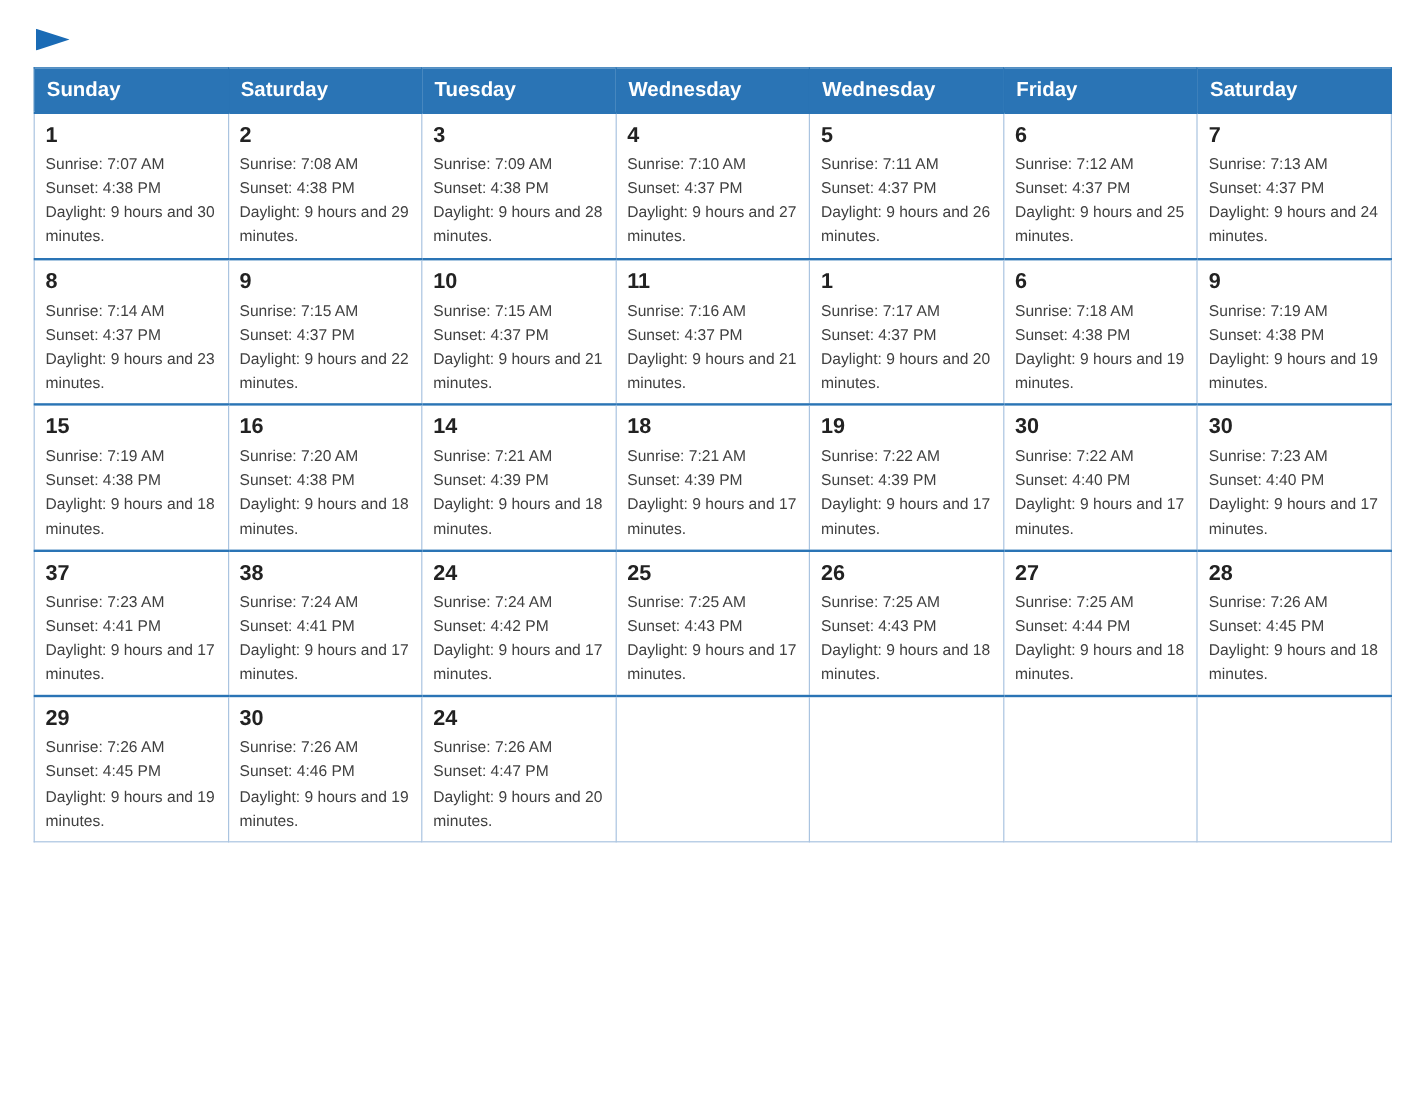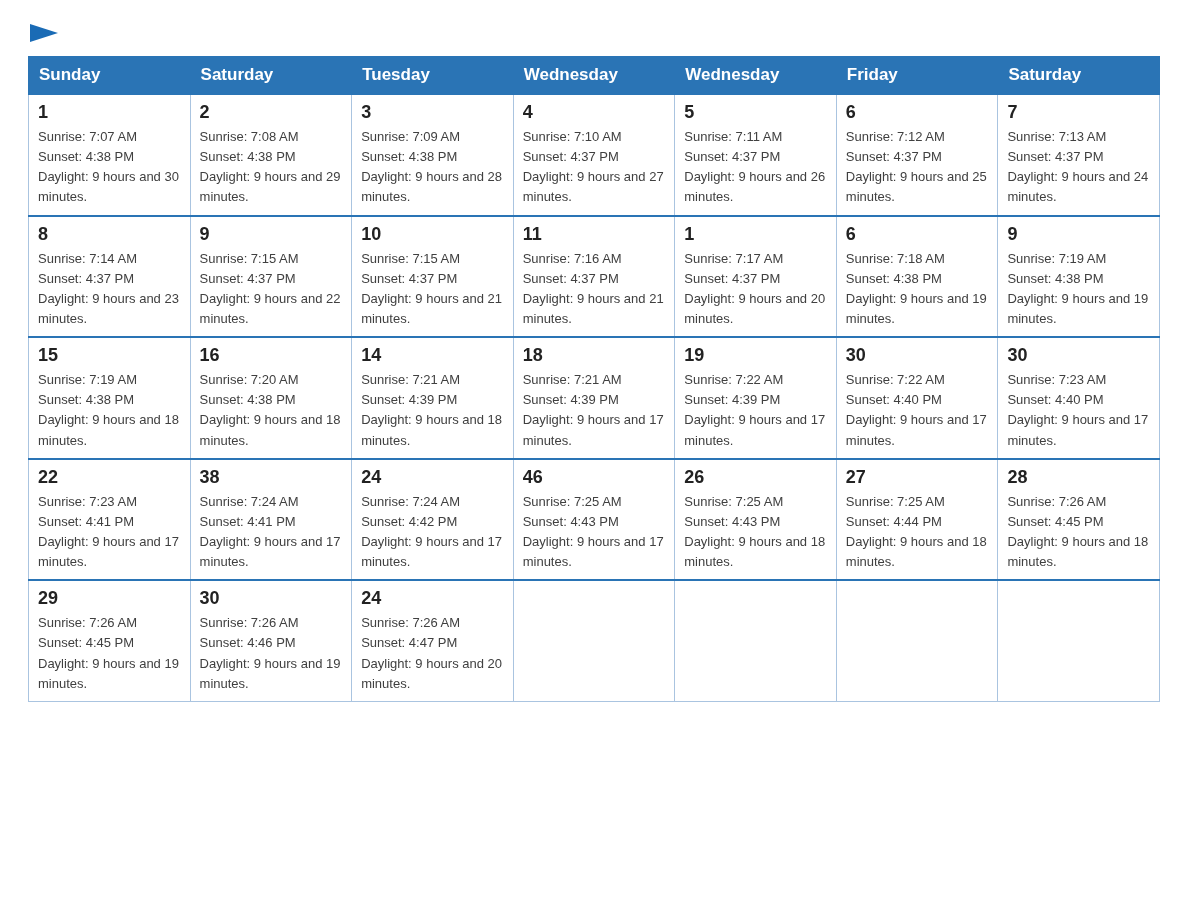--- a/index.html
+++ b/index.html
@@ -220,33 +220,33 @@
           <span class="day-num">30</span>
           <div class="day-info">Sunrise: 7:22 AM<br>Sunset: 4:40 PM<br>Daylight: 9 hours and 17 minutes.</div>
         </td>
         <td>
           <span class="day-num">30</span>
           <div class="day-info">Sunrise: 7:23 AM<br>Sunset: 4:40 PM<br>Daylight: 9 hours and 17 minutes.</div>
         </td>
       </tr>
       <tr>
         <td>
-          <span class="day-num">22</span>
+          <span class="day-num">37</span>
           <div class="day-info">Sunrise: 7:23 AM<br>Sunset: 4:41 PM<br>Daylight: 9 hours and 17 minutes.</div>
         </td>
         <td>
           <span class="day-num">38</span>
           <div class="day-info">Sunrise: 7:24 AM<br>Sunset: 4:41 PM<br>Daylight: 9 hours and 17 minutes.</div>
         </td>
         <td>
           <span class="day-num">24</span>
           <div class="day-info">Sunrise: 7:24 AM<br>Sunset: 4:42 PM<br>Daylight: 9 hours and 17 minutes.</div>
         </td>
         <td>
-          <span class="day-num">46</span>
+          <span class="day-num">25</span>
           <div class="day-info">Sunrise: 7:25 AM<br>Sunset: 4:43 PM<br>Daylight: 9 hours and 17 minutes.</div>
         </td>
         <td>
           <span class="day-num">26</span>
           <div class="day-info">Sunrise: 7:25 AM<br>Sunset: 4:43 PM<br>Daylight: 9 hours and 18 minutes.</div>
         </td>
         <td>
           <span class="day-num">27</span>
           <div class="day-info">Sunrise: 7:25 AM<br>Sunset: 4:44 PM<br>Daylight: 9 hours and 18 minutes.</div>
         </td>

